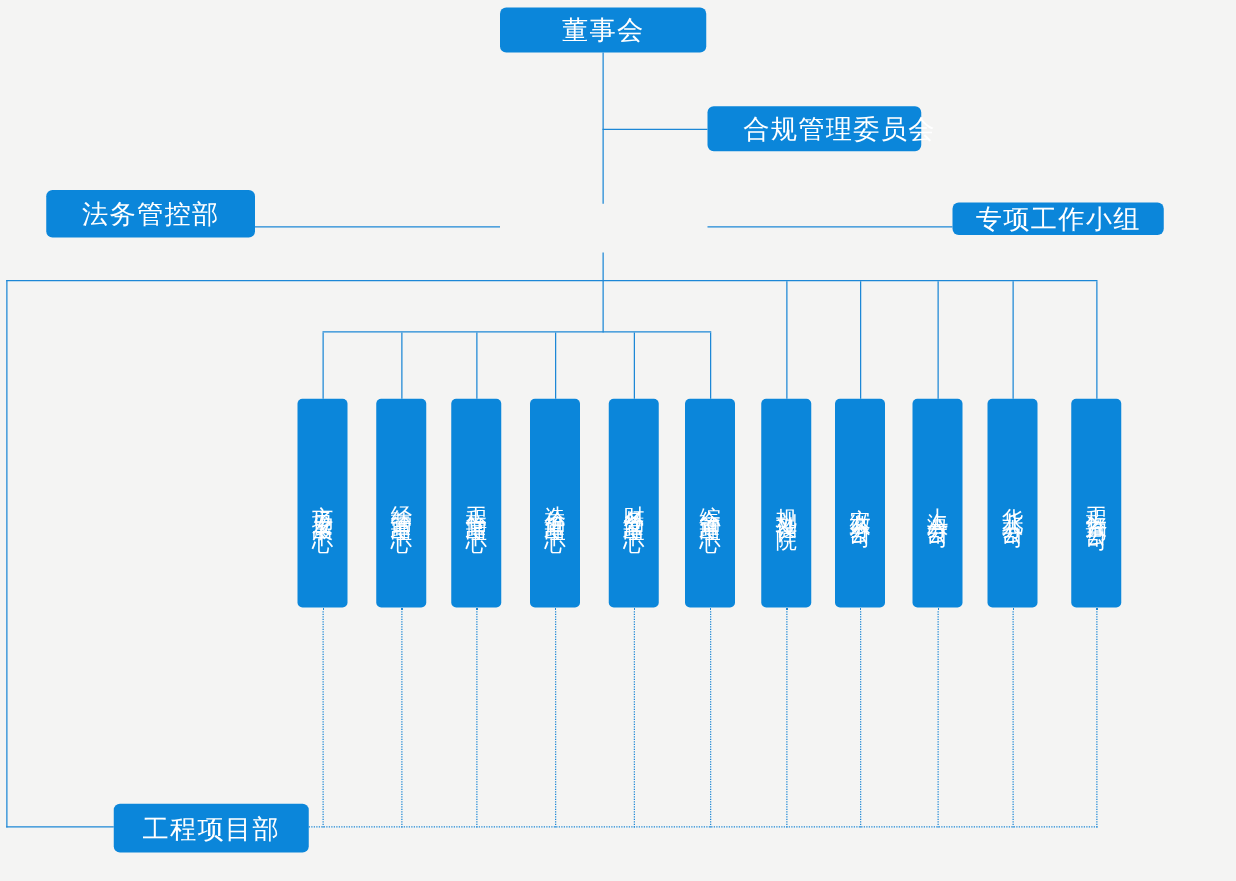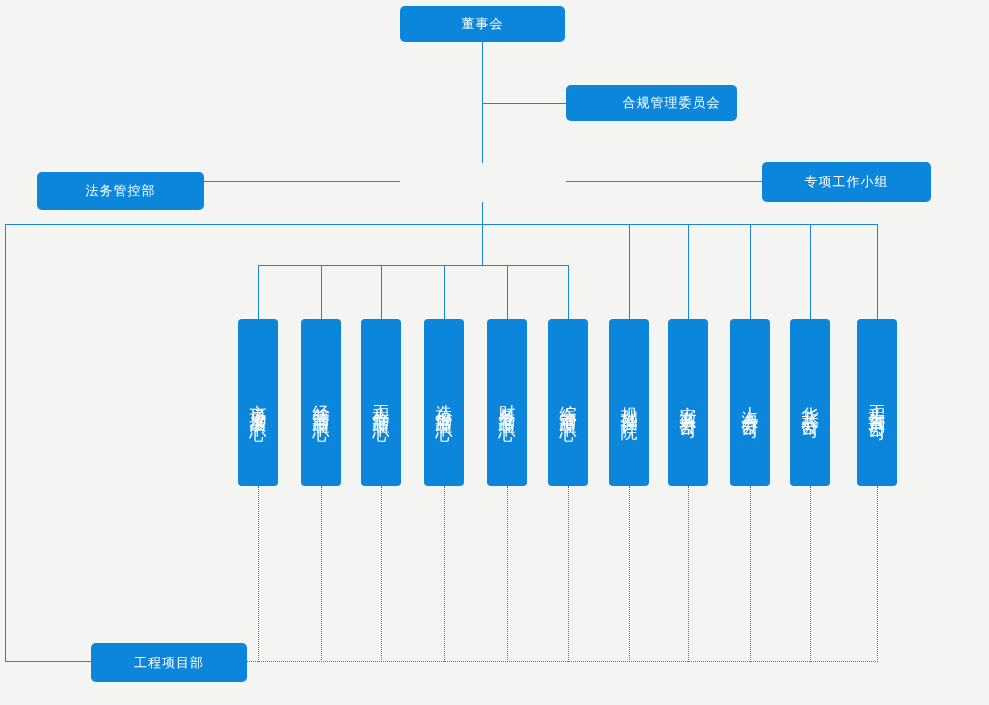--- a/index.html
+++ b/index.html
@@ -11,21 +11,21 @@
   *{margin:0;padding:0;box-sizing:border-box;}
   html,body{background:#ffffff;}
   body{font-family:"Liberation Sans",sans-serif;}
   .canvas{
     position:relative;width:989px;height:705px;
     background:var(--bg);overflow:hidden;
   }
   .node{
     position:absolute;background:var(--node-fill);color:var(--text);
     border-radius:5px;display:flex;align-items:center;justify-content:center;
-    font-size:13px;letter-spacing:1px;white-space:nowrap;
+    font-size:21px;letter-spacing:1px;white-space:nowrap;
   }
   .vnode{
     position:absolute;background:var(--node-fill);color:var(--text);
     border-radius:4px;display:flex;align-items:center;justify-content:center;
     writing-mode:vertical-rl;text-orientation:upright;
     font-size:17px;letter-spacing:4px;
     width:40px;height:167px;top:319px;
   }
   .sline{position:absolute;background:var(--line);}
   .dline-v{position:absolute;width:0;border-left:1px dotted var(--line);top:486px;height:176px;}
@@ -75,26 +75,26 @@
   <div class="dline-h" style="left:232px;top:661px;width:646px;"></div>
 
   <div class="node" style="left:400px;top:6px;width:165px;height:36px;">
     <span>董事会</span>
   </div>
 
   <div class="node" style="left:566px;top:85px;width:171px;height:36px;padding-left:40px;">
     <span>合规管理委员会</span>
   </div>
 
-  <div class="node" style="left:37px;top:172px;width:167px;height:38px;">
+  <div class="node" style="left:37px;top:152px;width:167px;height:38px;">
     <span>法务管控部</span>
   </div>
 
 
-  <div class="node" style="left:762px;top:162px;width:169px;height:40px;font-family:Liberation Mono, monospace;">
+  <div class="node" style="left:762px;top:162px;width:169px;height:26px;font-family:Liberation Mono, monospace;">
     <span>专项工作小组</span>
   </div>
 
   <div class="vnode" style="left:238px;">
     <span>市场发展中心</span>
   </div>
   <div class="vnode" style="left:301px;">
     <span>经营管理中心</span>
   </div>
   <div class="vnode" style="left:361px;">

